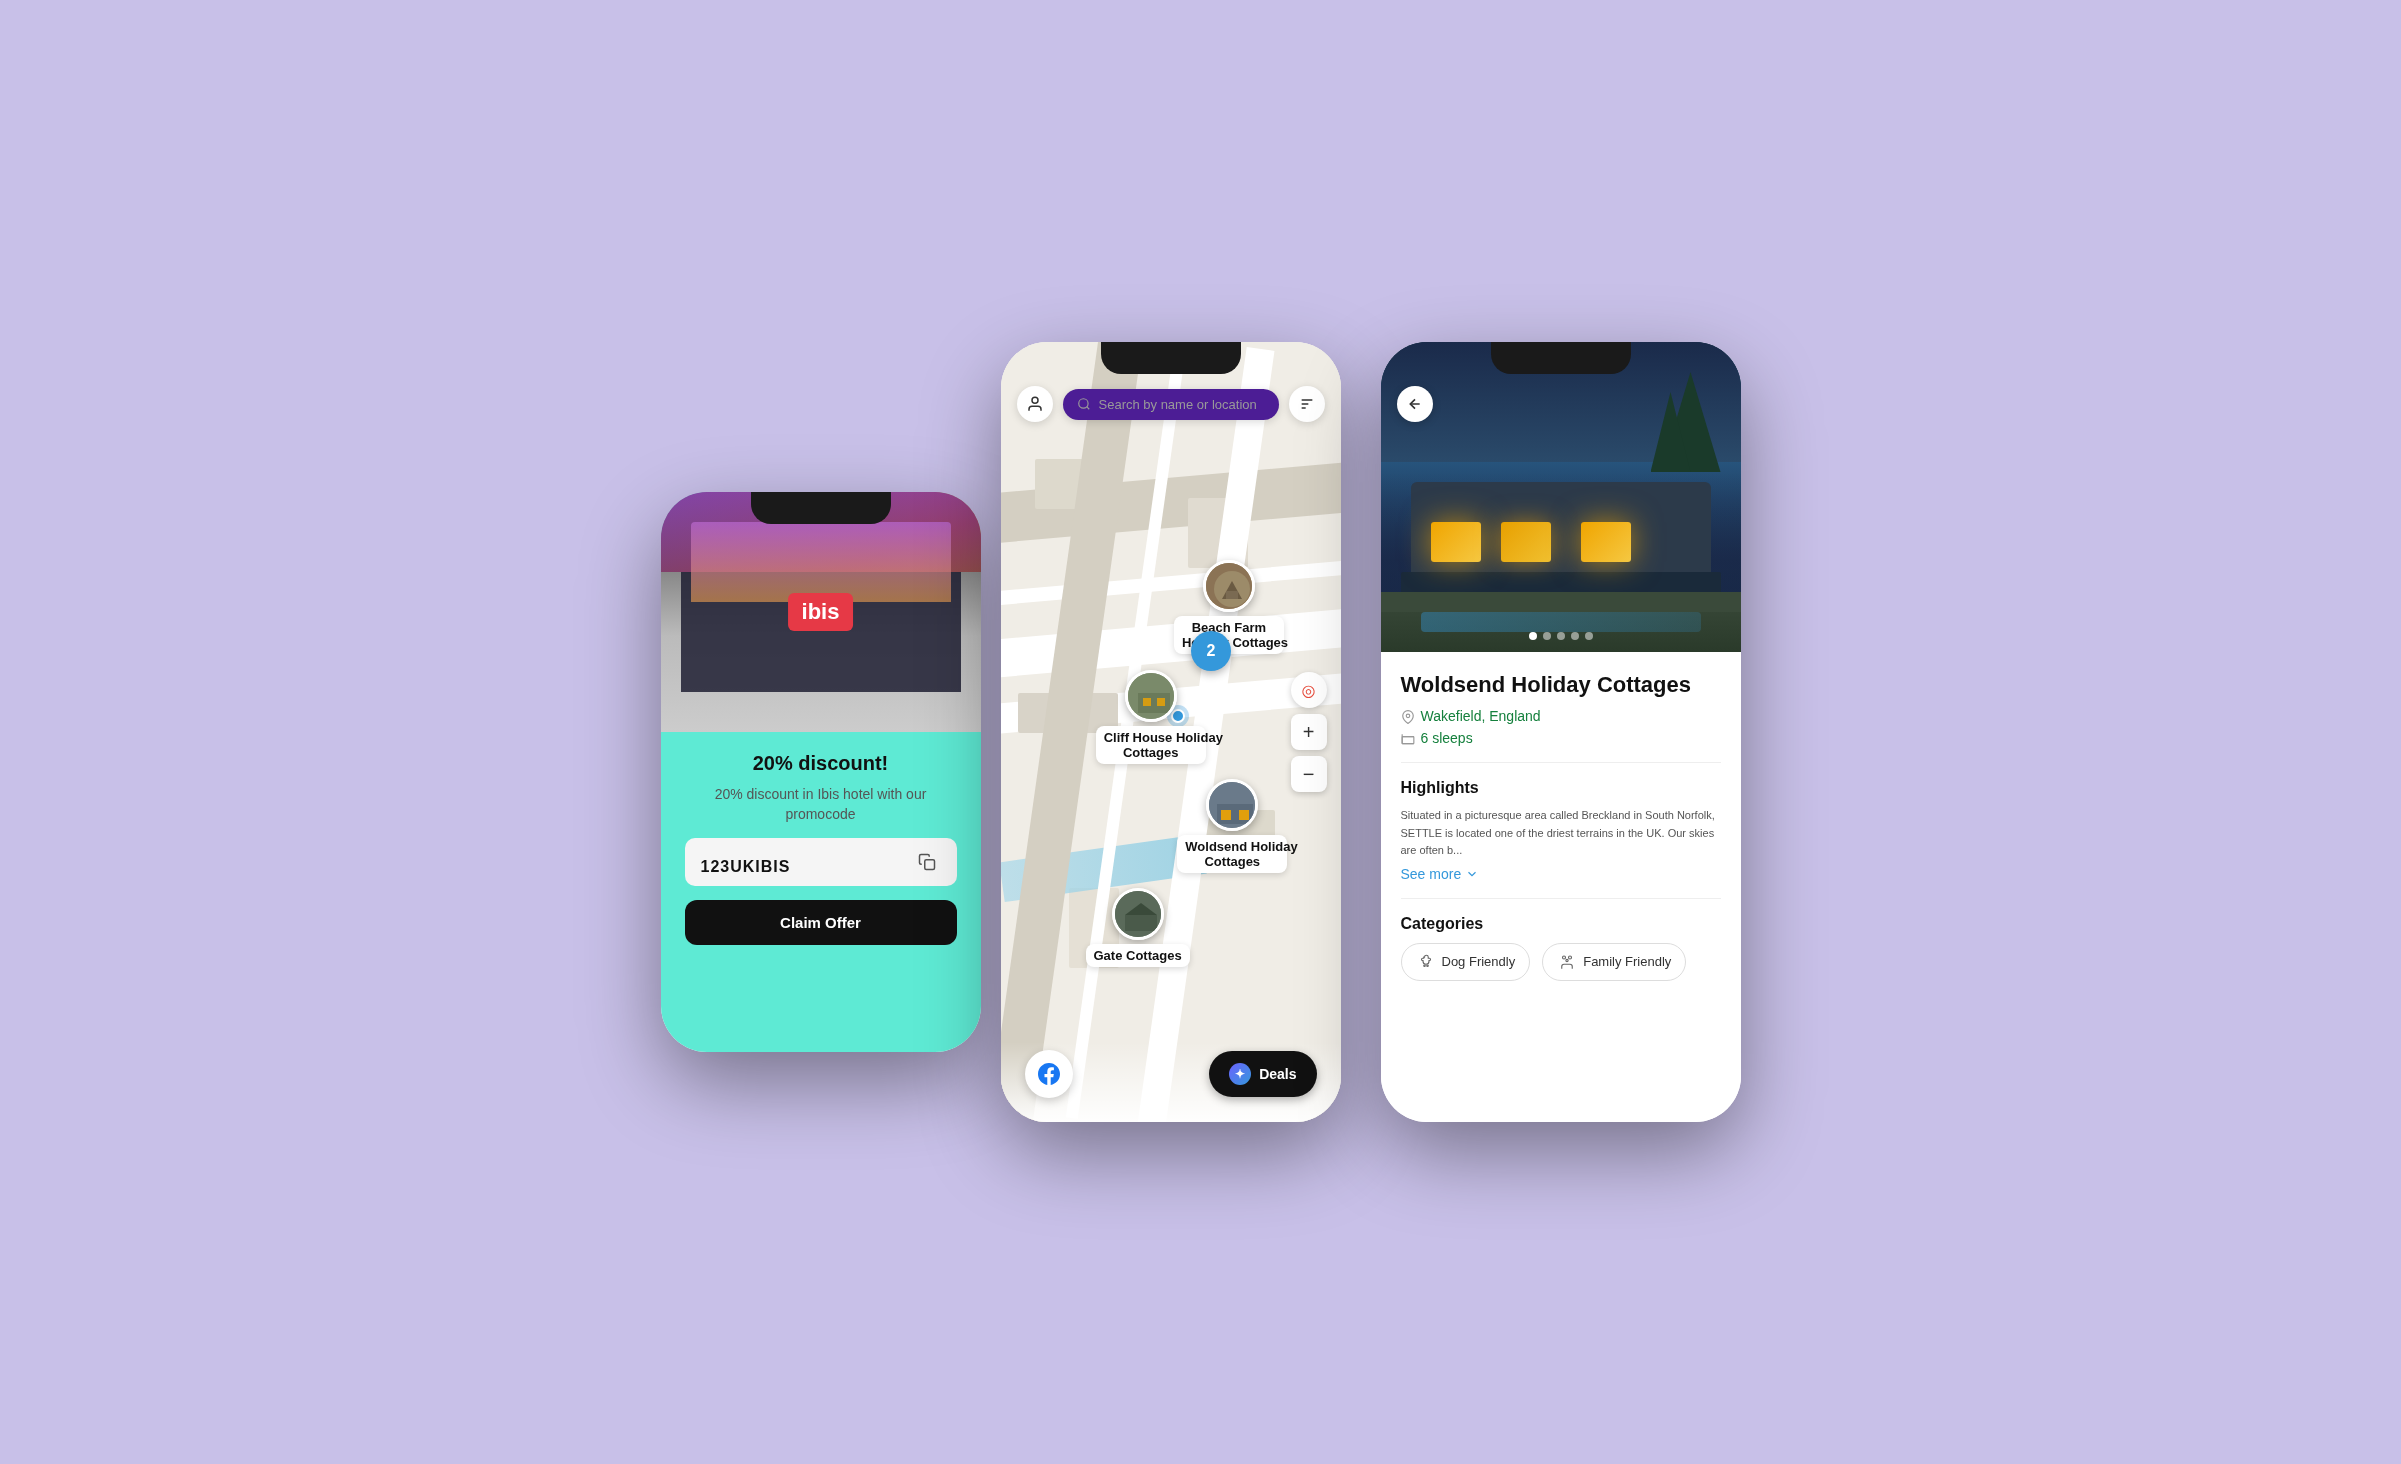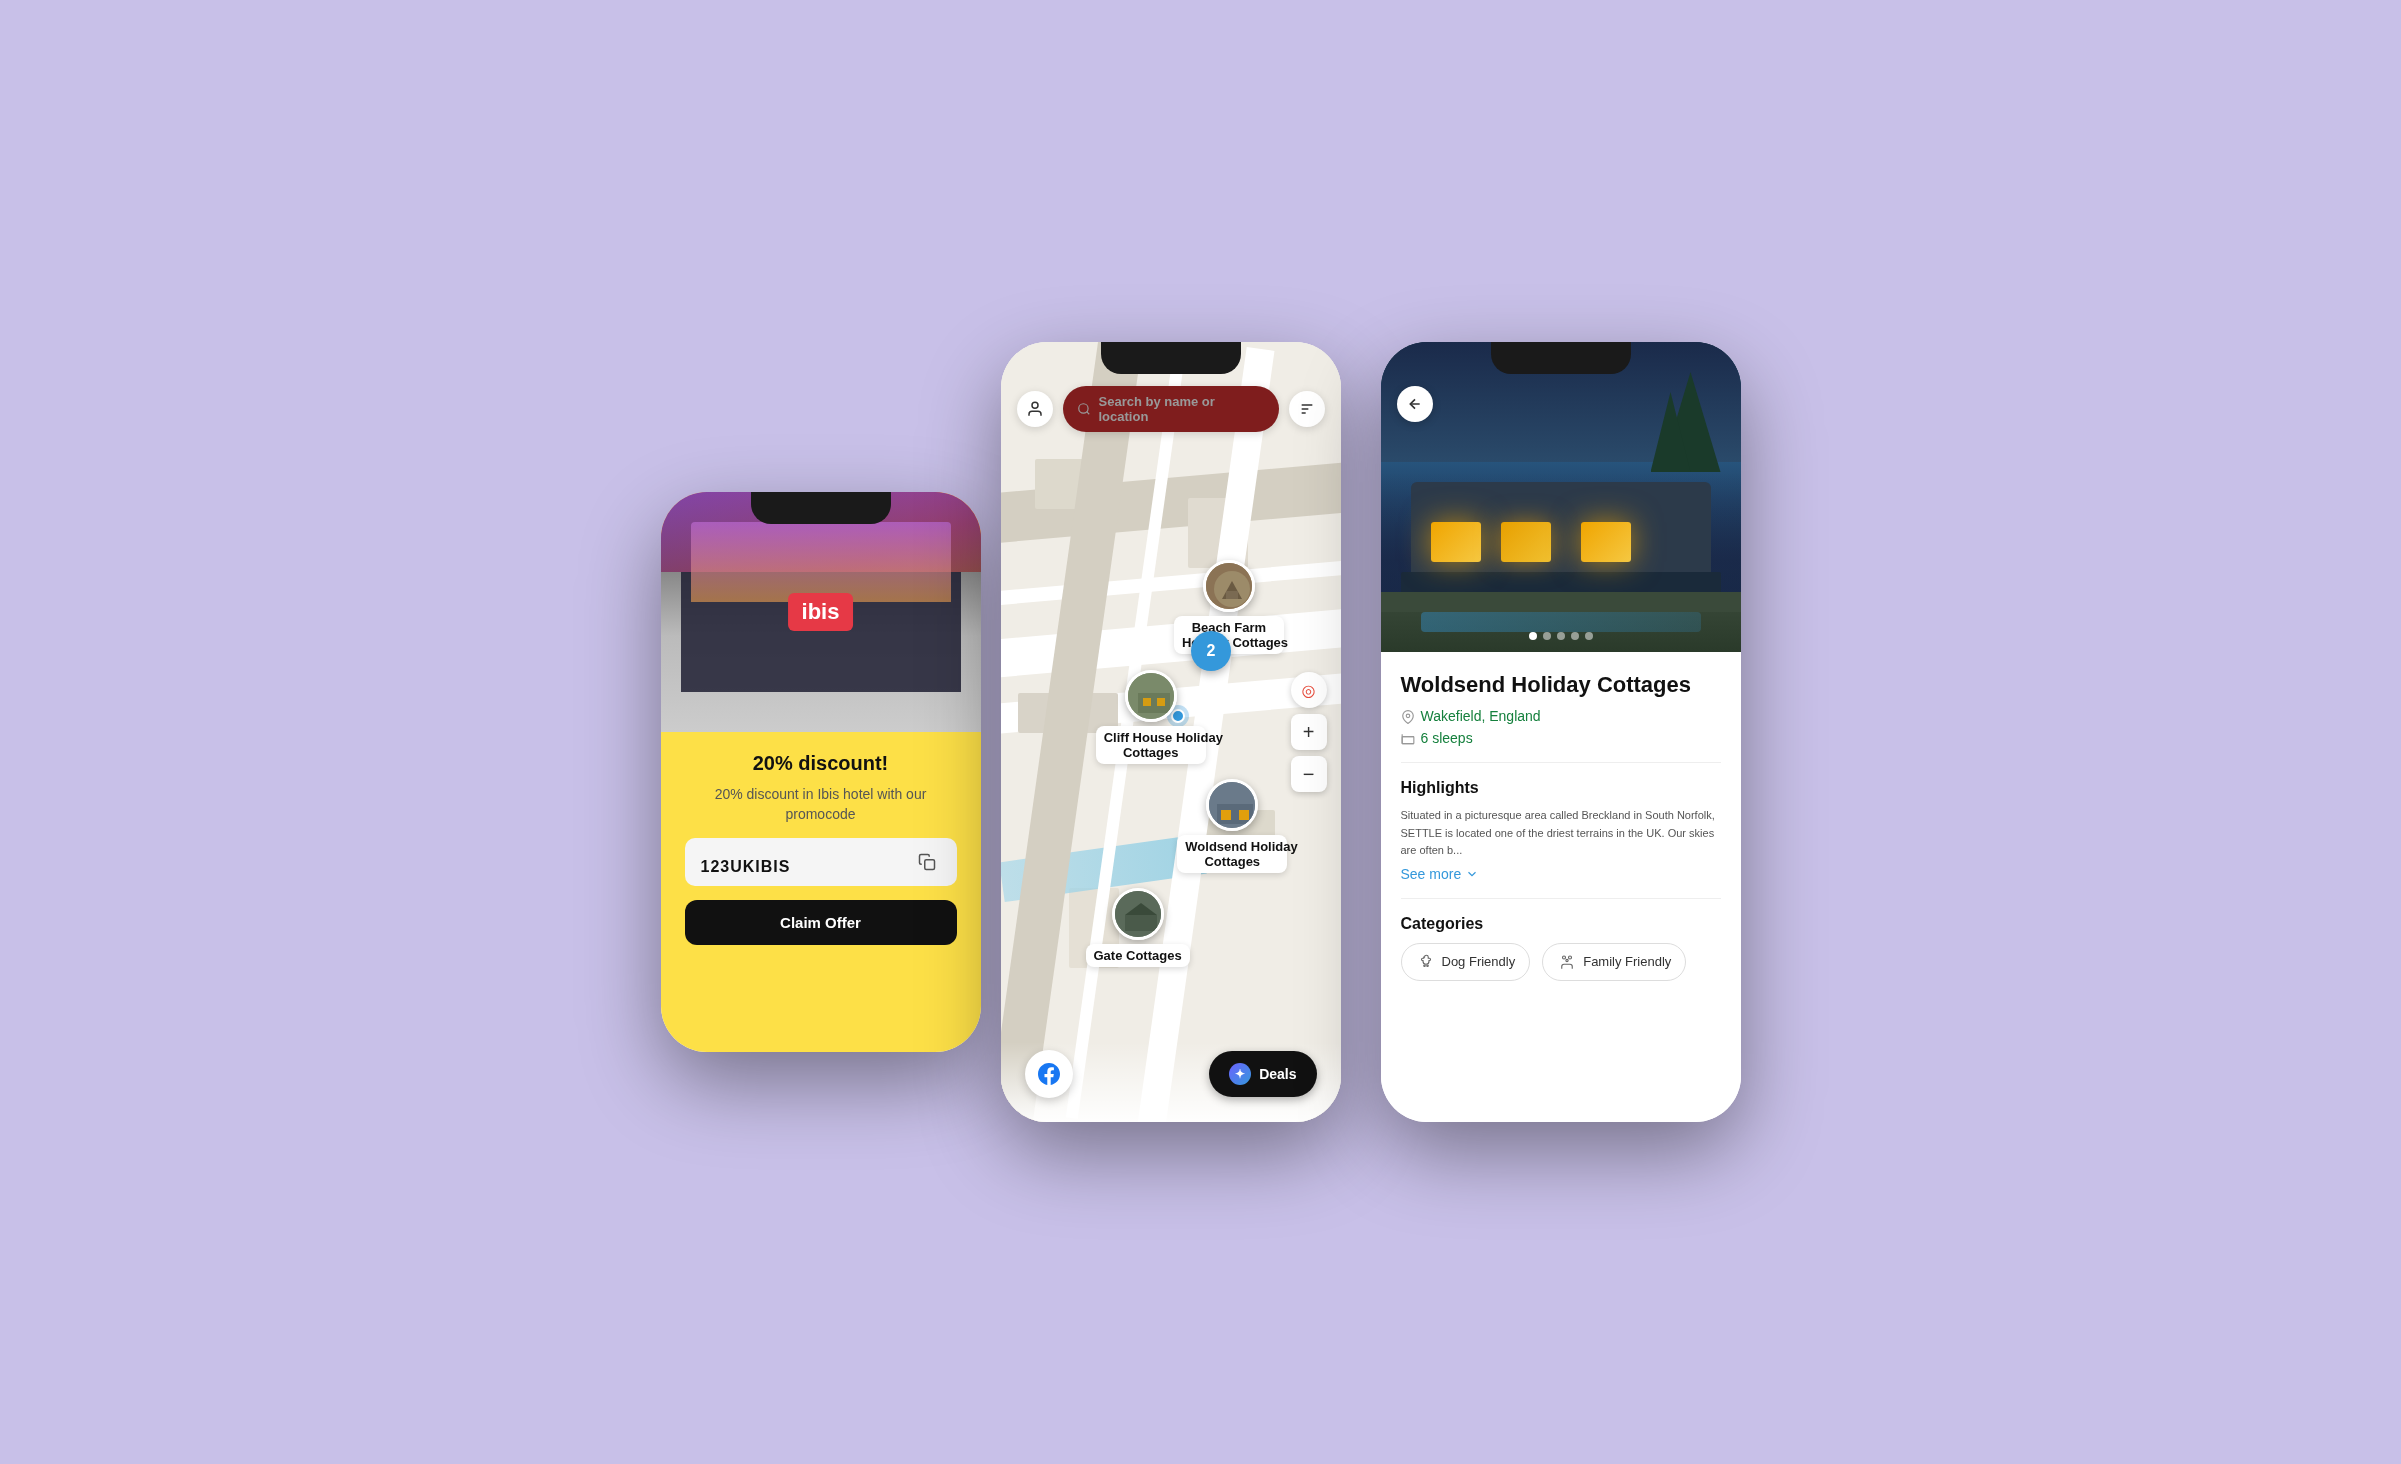--- a/index.html
+++ b/index.html
@@ -63,21 +63,21 @@
     .phone-ibis .phone-inner {
       width: 320px;
       height: 560px;
     }
 
     .ibis-card {
       width: 100%;
       height: 100%;
       display: flex;
       flex-direction: column;
-      background: #fde047;
+      background: #5eead4;
       border-radius: 20px;
       overflow: hidden;
     }
 
     .ibis-hero {
       width: 100%;
       height: 240px;
       background: linear-gradient(160deg, #9b59b6 0%, #e74c3c 40%, #f39c12 70%, #2c3e50 100%);
       position: relative;
       overflow: hidden;
@@ -289,28 +289,27 @@
       display: flex;
       align-items: center;
       justify-content: center;
       box-shadow: 0 2px 8px rgba(0,0,0,0.15);
       cursor: pointer;
       flex-shrink: 0;
     }
 
     .map-search {
       flex: 1;
-      background: #7f1d1d;
+      background: #4c1d95;
       border-radius: 24px;
       box-shadow: 0 2px 8px rgba(0,0,0,0.15);
       display: flex;
       align-items: center;
       padding: 8px 14px;
       gap: 8px;
-      font-weight: bold;
     }
 
     .map-search-text {
       font-size: 13px;
       color: #999;
       flex: 1;
     }
 
     .map-filter-btn {
       width: 36px;

